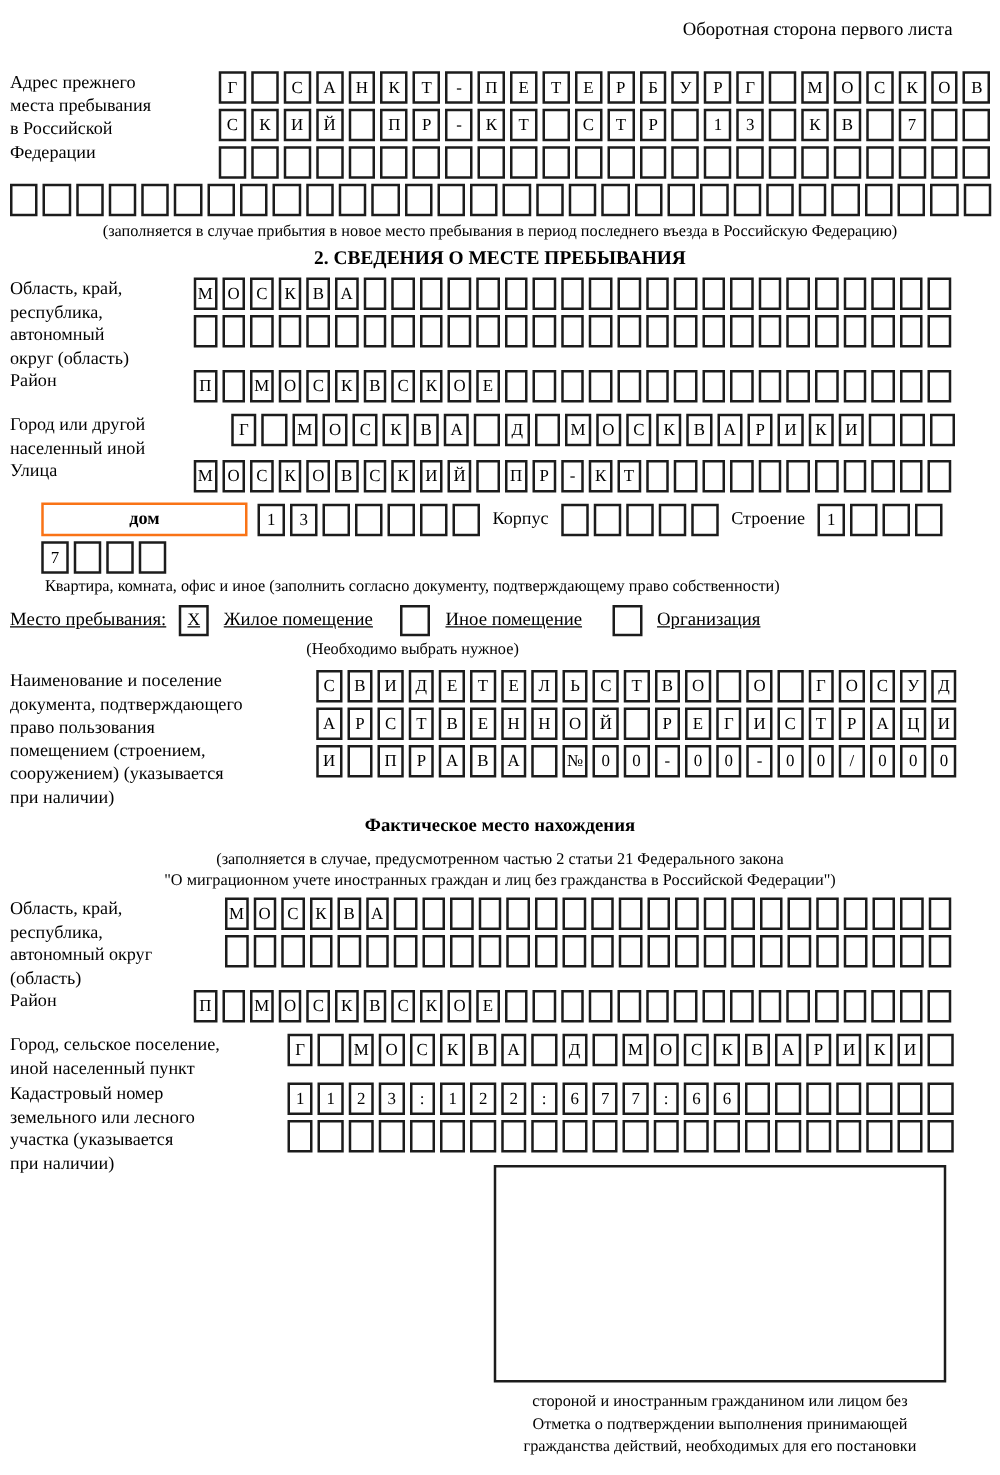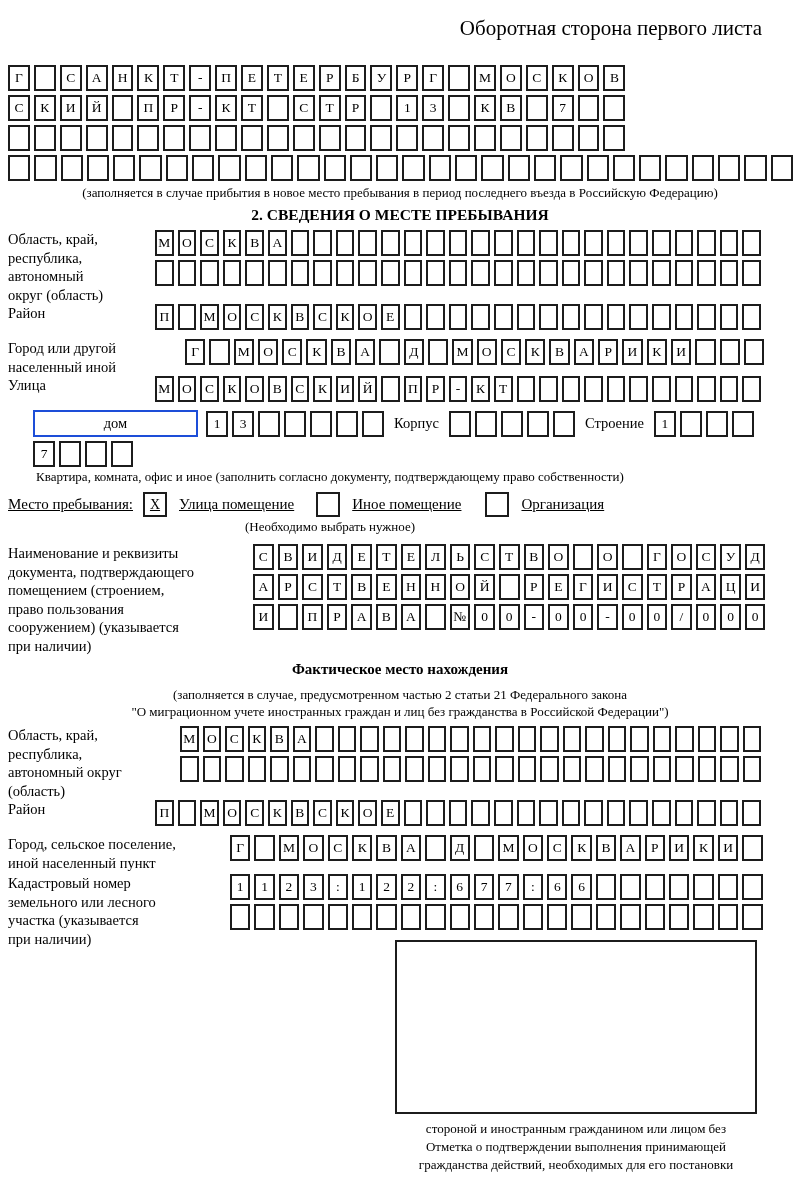--- a/index.html
+++ b/index.html
@@ -1,34 +1,34 @@
 <!DOCTYPE html>
 <html><head>
 <meta charset="utf-8">
 <style>
   html,body{margin:0;padding:0;background:#fff;}
   body{width:800px;height:1180px;overflow:hidden;color:#000;
        font-family:"Liberation Serif","DejaVu Serif",serif;}
   .page{position:relative;width:800px;height:1180px;padding:0 0 0 8px;box-sizing:border-box;}
-  .head-note{text-align:right;padding:16px 38px 0 0;font-size:21px;margin-bottom:24px;}
+  .head-note{text-align:right;padding:16px 38px 0 0;font-size:15px;margin-bottom:24px;}
   .formrow{display:flex;align-items:flex-start;}
   .label{font-size:14.5px;line-height:18.5px;flex:0 0 auto;}
   .w167{width:167px;} .w147{width:147px;} .w172{width:172px;} .w222{width:222px;} .w245{width:245px;}
   .boxrow{display:flex;gap:4px;margin-bottom:4px;}
   .cell{box-sizing:border-box;flex:0 0 var(--cw,19px);width:var(--cw,19px);height:26px;
         border:2px solid #1c1c1c;display:flex;align-items:center;justify-content:center;
         font-size:13.5px;background:#fff;}
   .rows{flex:1 1 auto;}
   .caption{font-size:13px;margin:1px 0 5px 0;}
   .center{text-align:center;margin-right:8px;}
   .sec-title{text-align:center;font-weight:bold;font-size:15.5px;margin:3px 8px 6px 0;}
   .indent30{margin-left:30px;}
   .houserow{display:flex;align-items:center;margin:4px 0 2px 25px;}
-  .fieldrect{box-sizing:border-box;border:2px solid #1d4ed8;height:27px;display:flex;
-             align-items:center;justify-content:center;font-size:14.5px;}
+  .fieldrect{box-sizing:border-box;border:2px solid #f97316;height:27px;display:flex;
+             align-items:center;justify-content:center;font-size:14.5px;font-weight:bold;}
   .rect165{width:165px;margin-right:8px;} .rect200{width:200px;margin-right:8px;}
   .inline-label{font-size:14.5px;margin:0 10px;}
   .cap-left{margin-left:28px;}
   .stayrow{display:flex;align-items:center;margin:7px 0 2px 0;font-size:15px;text-decoration:underline;}
   .checkbox{box-sizing:border-box;width:24px;height:25px;border:2px solid #1c1c1c;
             display:flex;align-items:center;justify-content:center;font-size:14px;
             margin:0 12px 0 10px;flex:0 0 auto;}
   .hint{font-size:13px;margin:1px 0 9px 237px;}
   .mb2{margin-bottom:2px;} .mb5{margin-bottom:5px;} .mb6{margin-bottom:6px;}
   .fact-title{text-align:center;font-weight:bold;font-size:15px;margin:6px 8px 8px 0;}
@@ -38,20 +38,26 @@
   .stamp-cap{width:372px;margin:6px 0 0 382px;text-align:center;font-size:13px;line-height:18px;}
 </style>
 </head>
 <body>
 
 <div class="page">
 
   <div class="head-note">Оборотная сторона первого листа</div>
 
   <div class="formrow">
+    <div class="label w167">
+        <div>Адрес прежнего</div>
+        <div>места пребывания</div>
+        <div>в Российской</div>
+        <div>Федерации</div>
+      </div>
     <div class="rows">
       <div class="boxrow" style="--cw:21.9px">
           <span class="cell">Г</span>
           <span class="cell"></span>
           <span class="cell">С</span>
           <span class="cell">А</span>
           <span class="cell">Н</span>
           <span class="cell">К</span>
           <span class="cell">Т</span>
           <span class="cell">-</span>
@@ -364,34 +370,34 @@
         <span class="cell"></span>
         <span class="cell"></span>
         <span class="cell"></span>
       </div>
   </div>
   <div class="caption cap-left">Квартира, комната, офис и иное (заполнить согласно документу, подтверждающему право собственности)</div>
 
   <div class="stayrow">
     <span>Место пребывания:</span>
     <span class="checkbox">X</span>
-    <span>Улица помещение</span>
+    <span>Жилое помещение</span>
     <span class="checkbox" style="margin-left:22px"></span>
     <span>Иное помещение</span>
     <span class="checkbox" style="margin-left:24px"></span>
     <span>Организация</span>
   </div>
   <div class="hint">(Необходимо выбрать нужное)</div>
 
   <div class="formrow mb2">
     <div class="label w245">
-        <div>Наименование и реквизиты</div>
+        <div>Наименование и поселение</div>
         <div>документа, подтверждающего</div>
+        <div>право пользования</div>
         <div>помещением (строением,</div>
-        <div>право пользования</div>
         <div>сооружением) (указывается</div>
         <div>при наличии)</div>
       </div>
     <div class="rows">
       <div class="boxrow" style="--cw:20.6px">
           <span class="cell">С</span>
           <span class="cell">В</span>
           <span class="cell">И</span>
           <span class="cell">Д</span>
           <span class="cell">Е</span>

